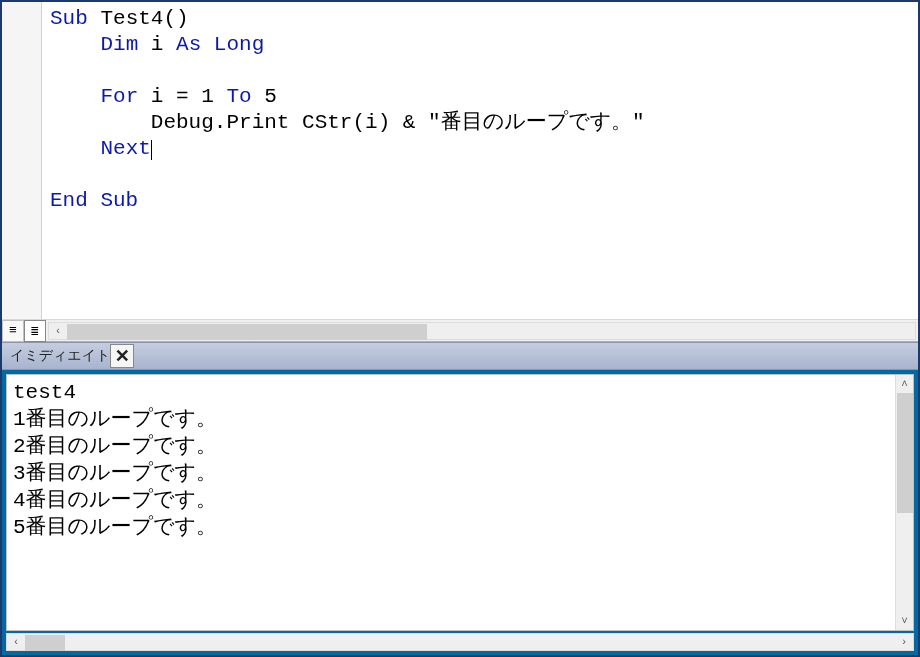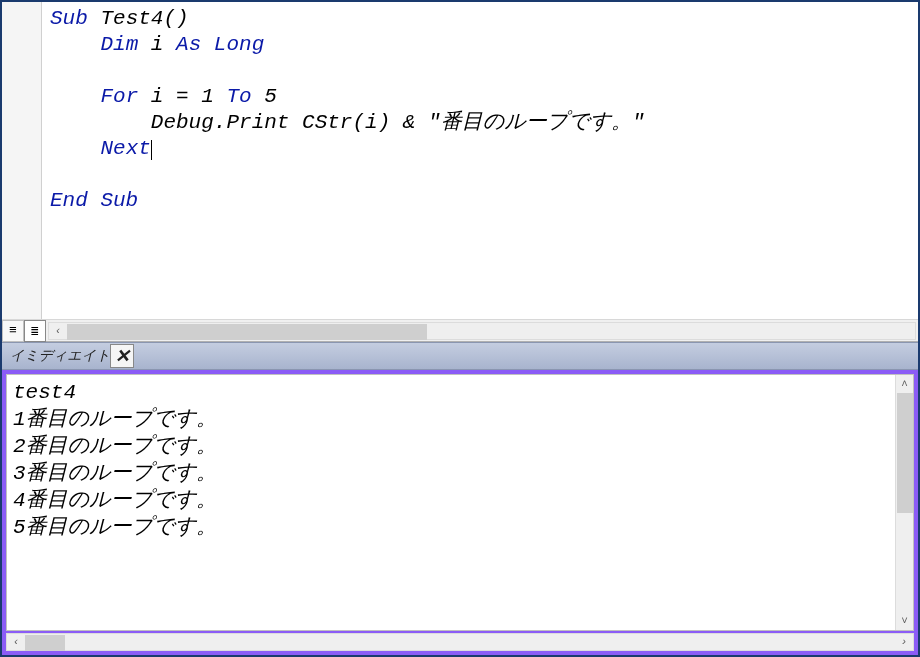--- a/index.html
+++ b/index.html
@@ -1,15 +1,15 @@
 <!DOCTYPE html>
 <html><head>
 <meta charset="utf-8">
 <style>
-  * { box-sizing: border-box; margin: 0; padding: 0; font-style: italic; }
+  * { box-sizing: border-box; margin: 0; padding: 0; }
   body {
     width: 920px;
     height: 657px;
     font-family: "MS Gothic", "Courier New", monospace;
     background: #ffffff;
     border: 2px solid #1a3a6e;
     overflow: hidden;
     display: flex;
     flex-direction: column;
   }
@@ -119,21 +119,21 @@
     background: #f5f5f5;
     border: 1px solid #888;
     font-size: 18px;
     font-weight: bold;
     cursor: pointer;
   }
   .immediate-pane {
     flex: 1;
     display: flex;
     flex-direction: column;
-    background: #8b5cf6;
+    background: #0369a1;
     padding: 4px;
     overflow: hidden;
   }
   .immediate-body {
     flex: 1;
     display: flex;
     background: #ffffff;
     border: 1px solid #c0c0c0;
     position: relative;
   }

